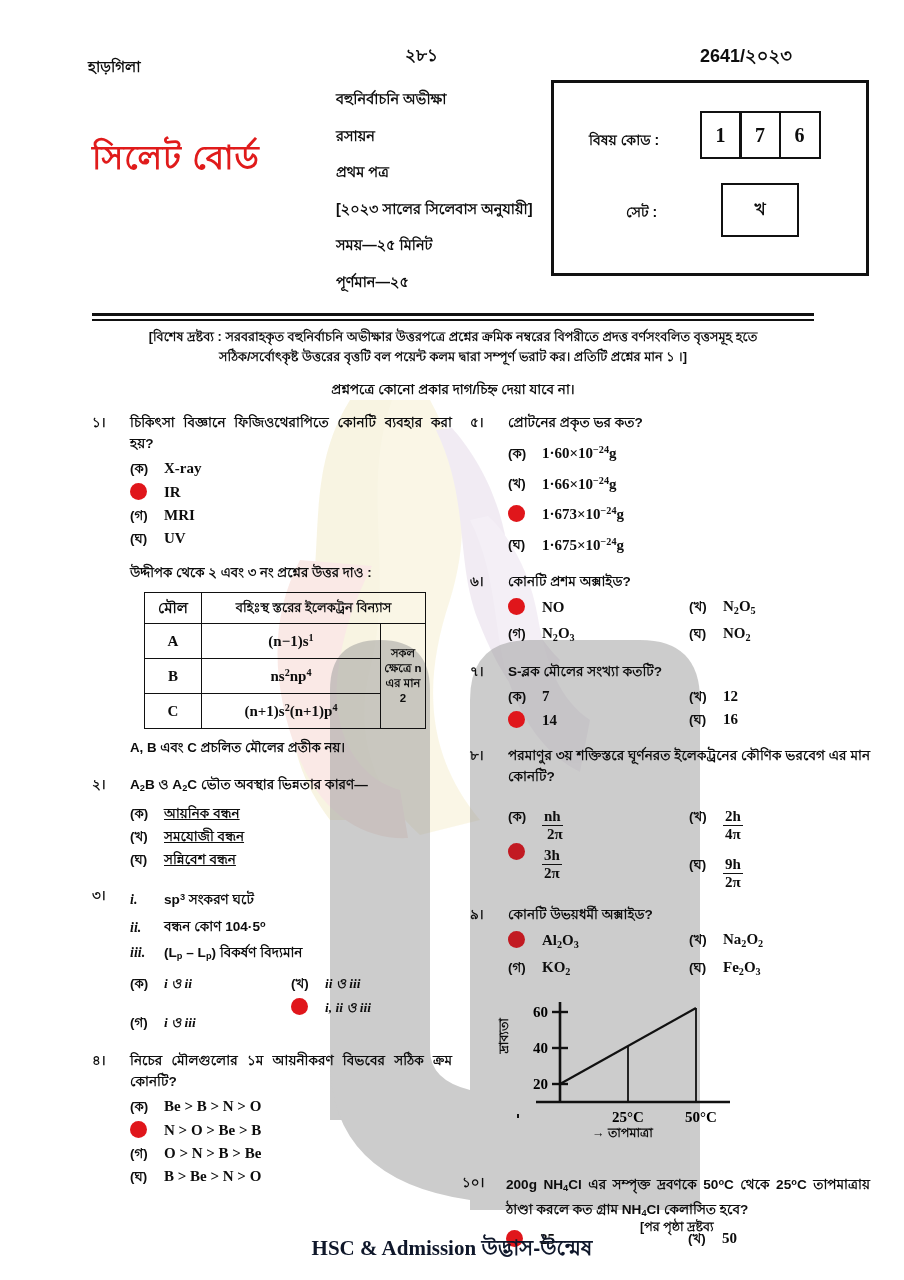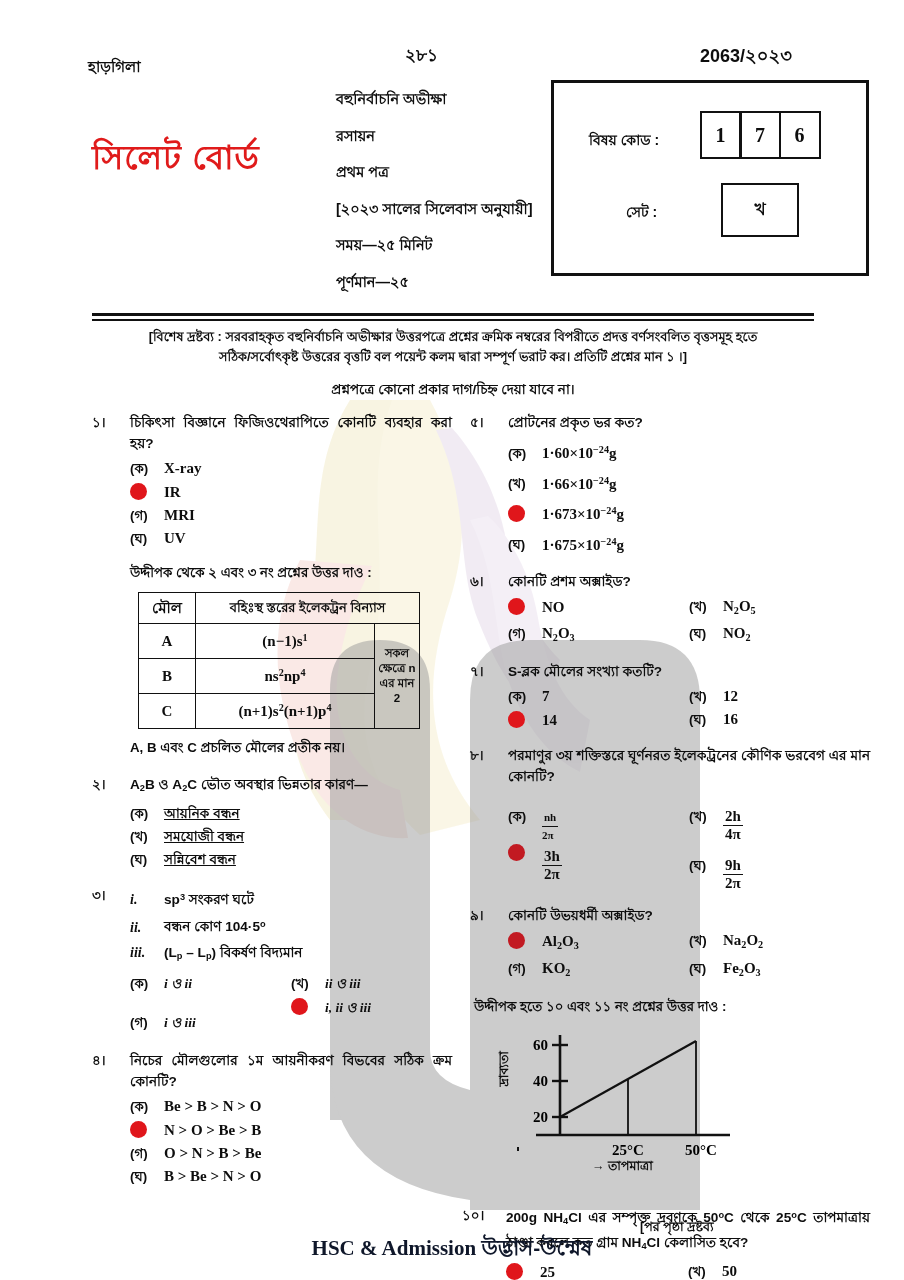--- a/index.html
+++ b/index.html
@@ -78,21 +78,21 @@
 
   
   .rlist{margin-top:2px;}
   .ritem{display:flex;align-items:baseline;font-size:14px;line-height:25px;}
   .rl{width:34px;flex:none;font-style:italic;font-family:"Liberation Serif",serif;font-weight:700;}
   .rv{font-family:"Liberation Sans",sans-serif;font-weight:700;font-size:13.6px;}
   .sub{font-size:.68em;vertical-align:-.25em;}
   .sup{font-size:.68em;vertical-align:.45em;}
 
   
-  .tbl{border-collapse:collapse;margin:7px 0 0 8px;}
+  .tbl{border-collapse:collapse;margin:7px 0 0 14px;}
   .tbl td,.tbl th{border:1.6px solid #111;padding:0;text-align:center;
     font-family:"Liberation Sans",sans-serif;font-weight:700;}
   .tbl .hcell{height:30px;font-size:13px;}
   .tbl .rcell{height:34px;font-size:15px;font-family:"Liberation Serif",serif;}
   .tbl .lcell{width:56px;font-size:15px;font-family:"Liberation Serif",serif;}
   .tbl .ccol{width:40px;font-size:11.5px;line-height:15px;padding:2px 2px;}
 
   
   .chartwrap{position:relative;margin:10px 0 0 30px;width:300px;height:150px;}
   .ylab{position:absolute;left:-6px;top:22px;writing-mode:vertical-rl;
@@ -124,21 +124,21 @@
       <path d="M330 690 q 0 -50 50 -50 q 50 0 50 50 Z"></path>
       <path d="M470 700 L700 700 L700 1210 L470 1210 Z"></path>
       <path d="M470 700 q 0 -60 60 -60 L640 640 q 60 0 60 60 Z"></path>
       <path d="M330 1060 q 0 120 140 140 L700 1200 L700 1090 L470 1090 q -40 -10 -40 -40 Z"></path>
     </g>
   </svg>
 
   <div class="hdr">
     <div class="haru bn">হাড়গিলা</div>
     <div class="pageno bn">২৮১</div>
-    <div class="codeno bn">2063/২০২৩</div>
+    <div class="codeno bn">2641/২০২৩</div>
     <div class="board bn">সিলেট বোর্ড</div>
 
     <div class="meta bn">
       <div>বহুনির্বাচনি অভীক্ষা</div>
       <div>রসায়ন</div>
       <div>প্রথম পত্র</div>
       <div>[২০২৩ সালের সিলেবাস অনুযায়ী]</div>
       <div>সময়—২৫ মিনিট</div>
       <div>পূর্ণমান—২৫</div>
     </div>
@@ -381,21 +381,21 @@
       </div>
     </div>
 
     <div class="q" style="margin-top:12px;">
       <div class="qnum bn">৮।</div>
       <div class="qbody">
         <div class="qtext bn just">পরমাণুর ৩য় শক্তিস্তরে ঘূর্ণনরত ইলেকট্রনের কৌণিক ভরবেগ এর মান কোনটি?</div>
         <div class="opts grid2" style="margin-top:8px;">
           <div class="opt" style="line-height:44px;">
             <span class="ol bn">(ক)</span>
-            <span class="frac" style="display:inline-block;text-align:left;font-family:'Liberation Serif',serif;font-weight:700;font-size:11px;line-height:17px;">
+            <span class="frac" style="display:inline-block;text-align:right;font-family:'Liberation Serif',serif;font-weight:700;font-size:15px;line-height:17px;">
               <span style="display:block;border-bottom:1.6px solid #111;padding:0 2px;">nh</span>
               <span style="display:block;">2π</span>
             </span>
           </div>
           <div class="opt" style="line-height:44px;">
             <span class="ol bn">(খ)</span>
             <span class="frac" style="display:inline-block;text-align:center;font-family:'Liberation Serif',serif;font-weight:700;font-size:15px;line-height:17px;">
               <span style="display:block;border-bottom:1.6px solid #111;padding:0 2px;">2h</span>
               <span style="display:block;">4π</span>
             </span>
@@ -437,21 +437,20 @@
           </div>
           <div class="opt">
             <span class="ol bn">(ঘ)</span>
             <span class="ov">Fe<sub class="sub">2</sub>O<sub class="sub">3</sub></span>
           </div>
         </div>
       </div>
     </div>
 
     <div class="q" style="margin-top:10px;">
-      <div class="stimline bn" style="margin-left:4px;">উদ্দীপক হতে ১০ এবং ১১ নং প্রশ্নের উত্তর দাও :</div>
 
       <div class="chartwrap">
         <div class="ylab">দ্রাব্যতা</div>
         <div class="xlab">
           <span>→</span>
           <span>তাপমাত্রা</span>
         </div>
         <svg width="300" height="130" viewBox="0 0 300 130">
 
           <line x1="18" y1="122" x2="18" y2="118" stroke="#111" stroke-width="2"></line>

